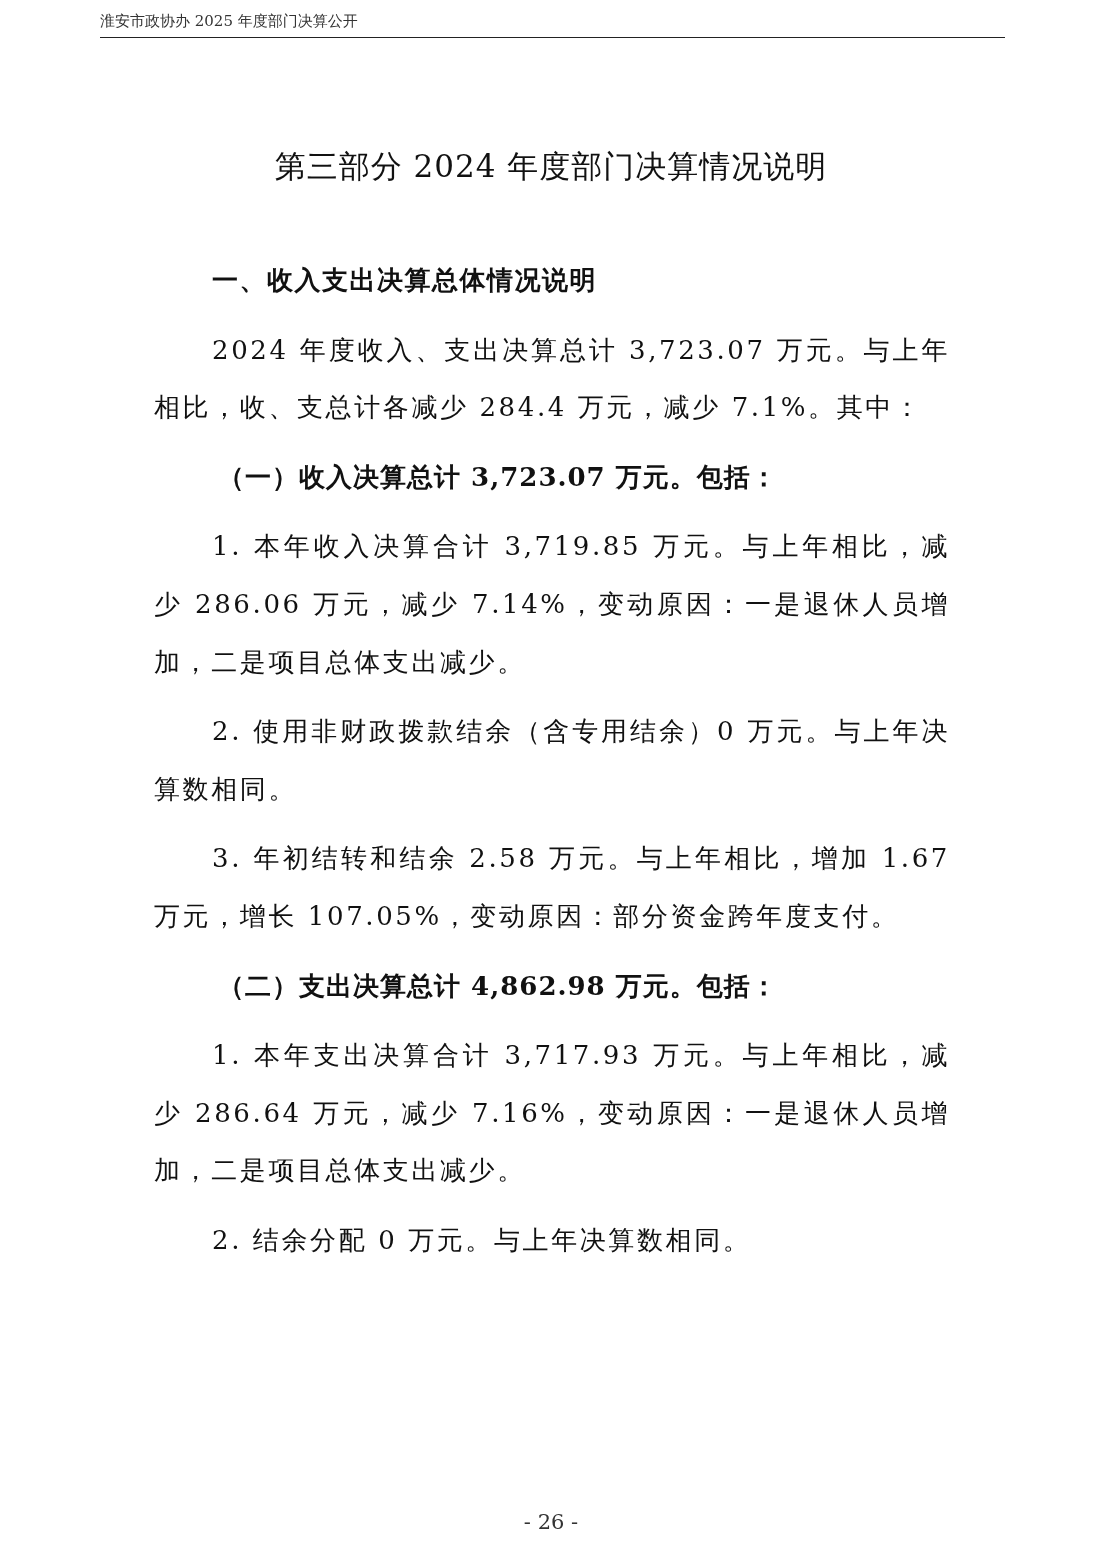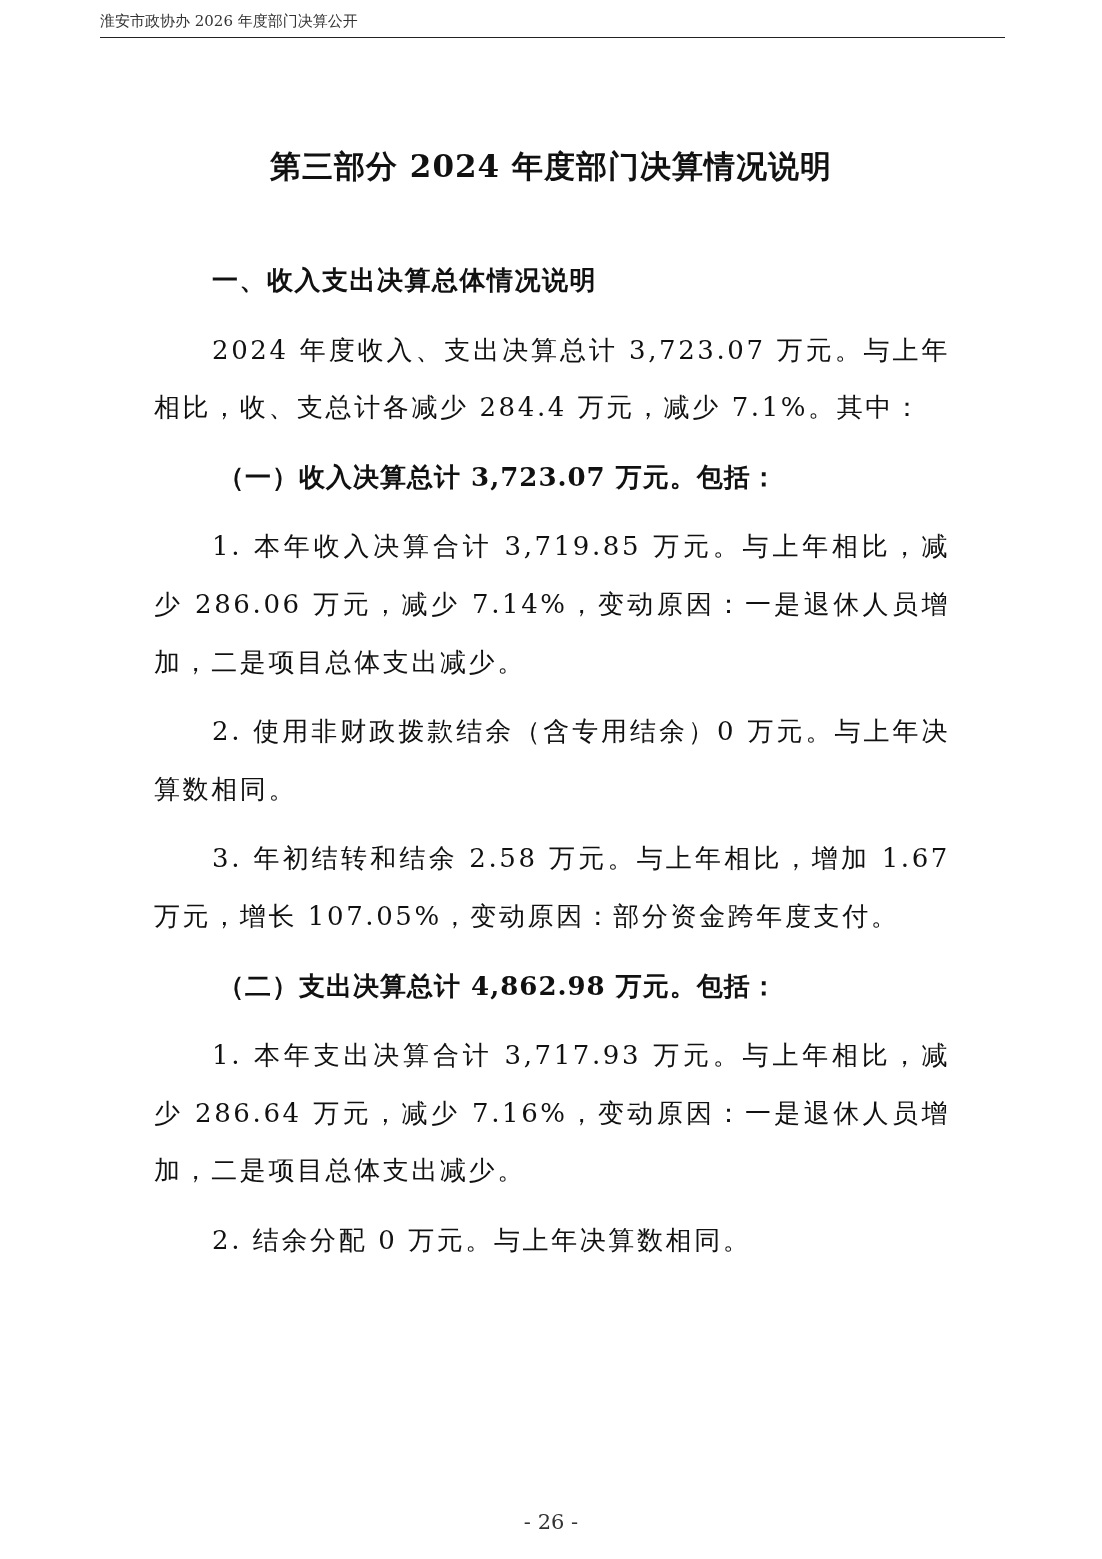--- a/index.html
+++ b/index.html
@@ -7,39 +7,39 @@
     width: 1102px; height: 1559px; position: relative; overflow: hidden;
     font-family: "DejaVu Serif", "Liberation Serif", serif; color: #111;
   }
   .header {
     position: absolute; left: 100px; top: 12px; width: 905px;
     font-size: 15px; color: #333; padding-bottom: 6px;
     border-bottom: 1.5px solid #222;
   }
   .title {
     position: absolute; left: 0; top: 146px; width: 1102px; text-align: center;
-    font-size: 31px; font-weight: bold; letter-spacing: 1px;
+    font-size: 31px; font-weight: normal; letter-spacing: 1px;
   }
   .content { position: absolute; left: 142px; top: 240px; width: 820px; }
   .p {
     font-size: 26px; line-height: 57.6px; letter-spacing: 2.6px; margin: 12px;
     text-align: justify;
   }
   .indent { text-indent: 58px; }
   .h1 { font-weight: bold; text-indent: 58px; letter-spacing: 1.5px; }
   .h2 { font-weight: bold; text-indent: 64px; letter-spacing: 1px; }
   .footer {
     position: absolute; left: 0; top: 1510px; width: 1102px; text-align: center;
     font-size: 21px; color: #333;
   }
 </style>
 </head>
 <body>
 
-<div class="header">淮安市政协办 2026 年度部门决算公开</div>
+<div class="header">淮安市政协办 2025 年度部门决算公开</div>
 
 <div class="title">第三部分 2024 年度部门决算情况说明</div>
 
 <div class="content">
   <p class="p h1">一、收入支出决算总体情况说明</p>
   <p class="p indent">2024 年度收入、支出决算总计 3,723.07 万元。与上年相比，收、支总计各减少 284.4 万元，减少 7.1%。其中：</p>
   <p class="p h2">（一）收入决算总计 3,723.07 万元。包括：</p>
   <p class="p indent">1. 本年收入决算合计 3,719.85 万元。与上年相比，减少 286.06 万元，减少 7.14%，变动原因：一是退休人员增加，二是项目总体支出减少。</p>
   <p class="p indent">2. 使用非财政拨款结余（含专用结余）0 万元。与上年决算数相同。</p>
   <p class="p indent">3. 年初结转和结余 2.58 万元。与上年相比，增加 1.67 万元，增长 107.05%，变动原因：部分资金跨年度支付。</p>

